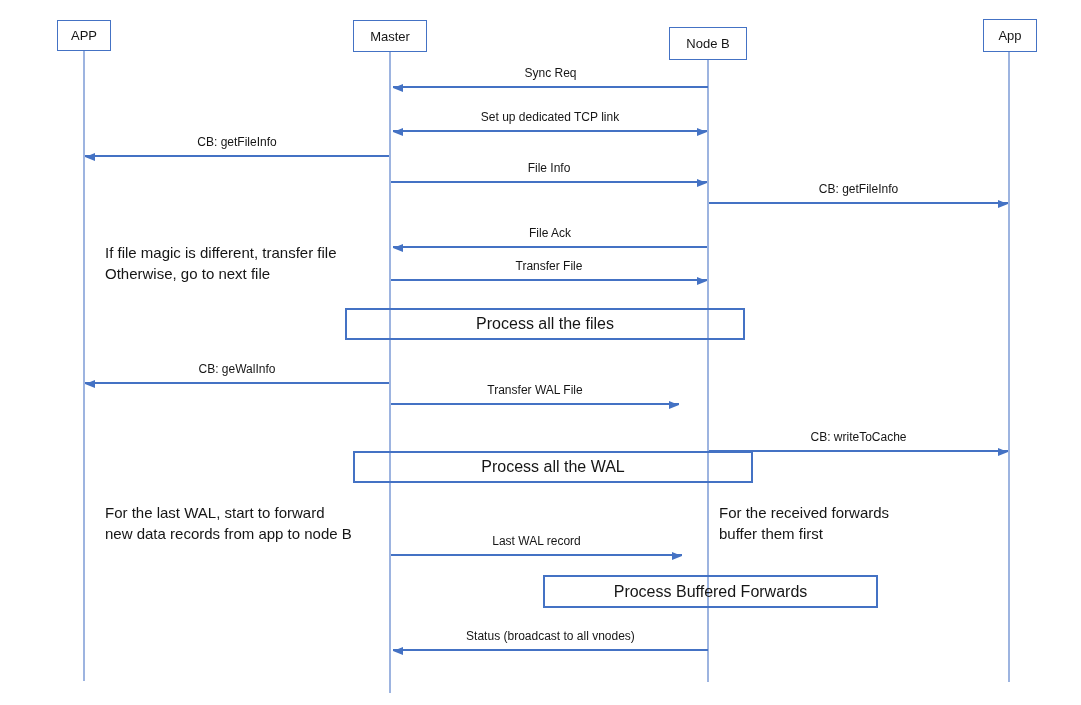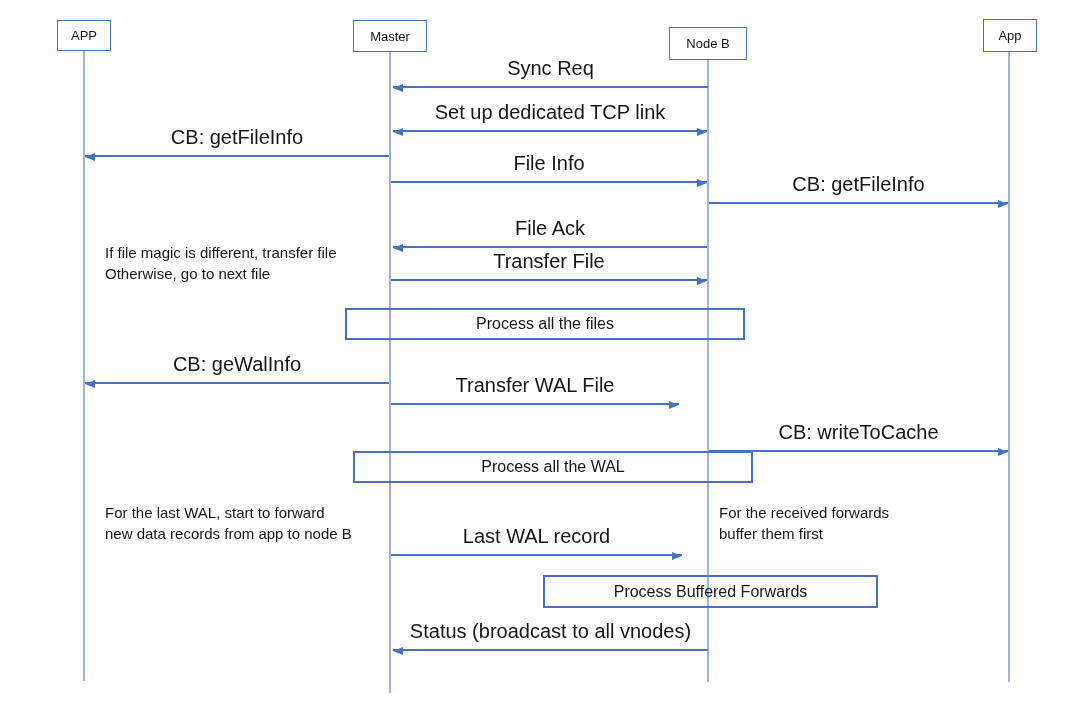--- a/index.html
+++ b/index.html
@@ -44,21 +44,21 @@
     position: absolute;
     height: 26px;
     z-index: 2;
   }
   .message .label {
     position: absolute;
     left: 0;
     right: 0;
     bottom: 8px;
     text-align: center;
-    font-size: 20px;
+    font-size: 12px;
     white-space: nowrap;
     color: var(--text);
   }
   .message .line {
     position: absolute;
     left: 0;
     right: 0;
     bottom: 0;
     height: 1.6px;
     background: var(--accent);

